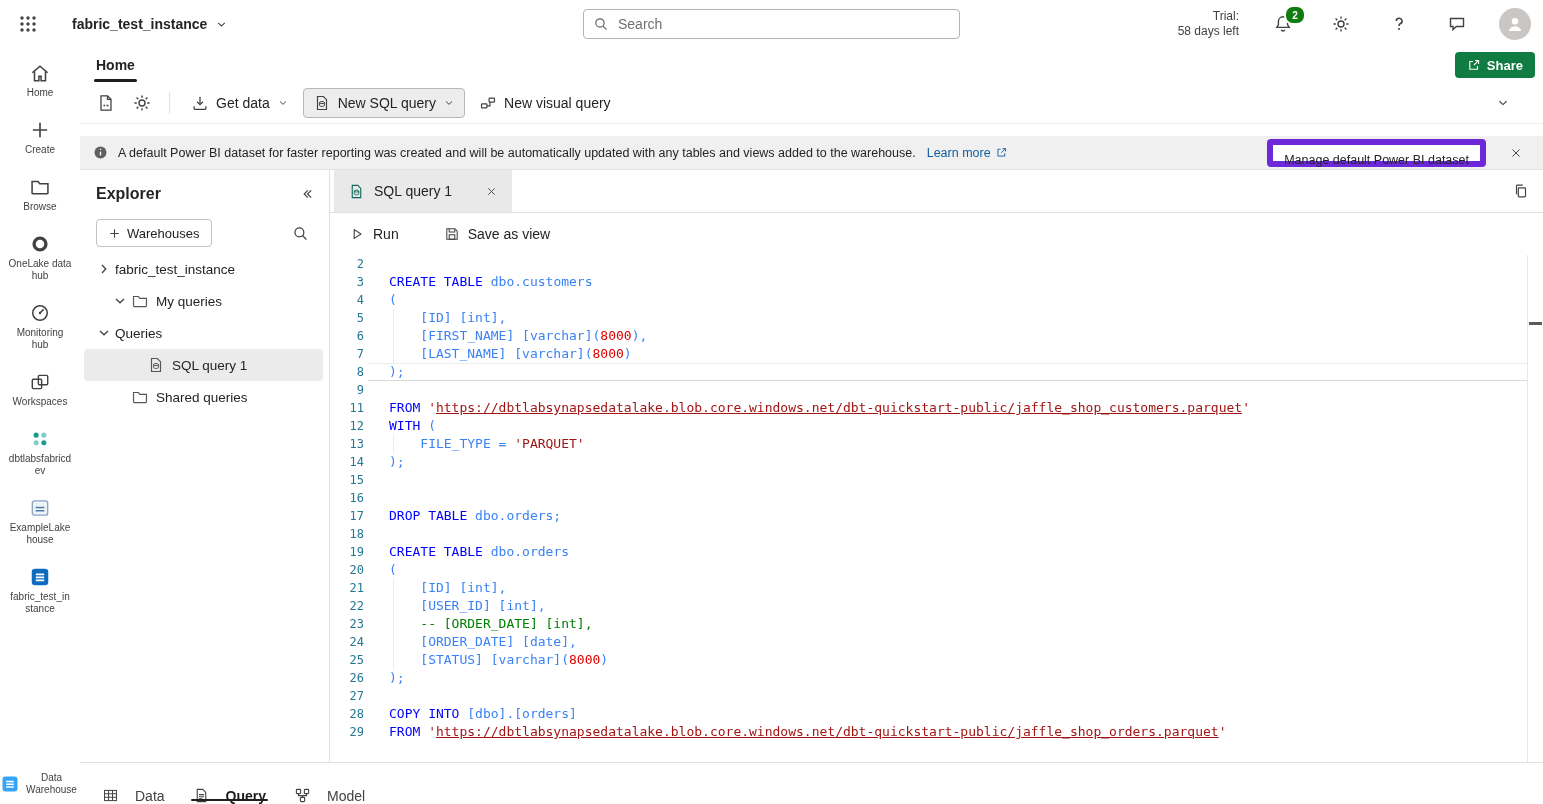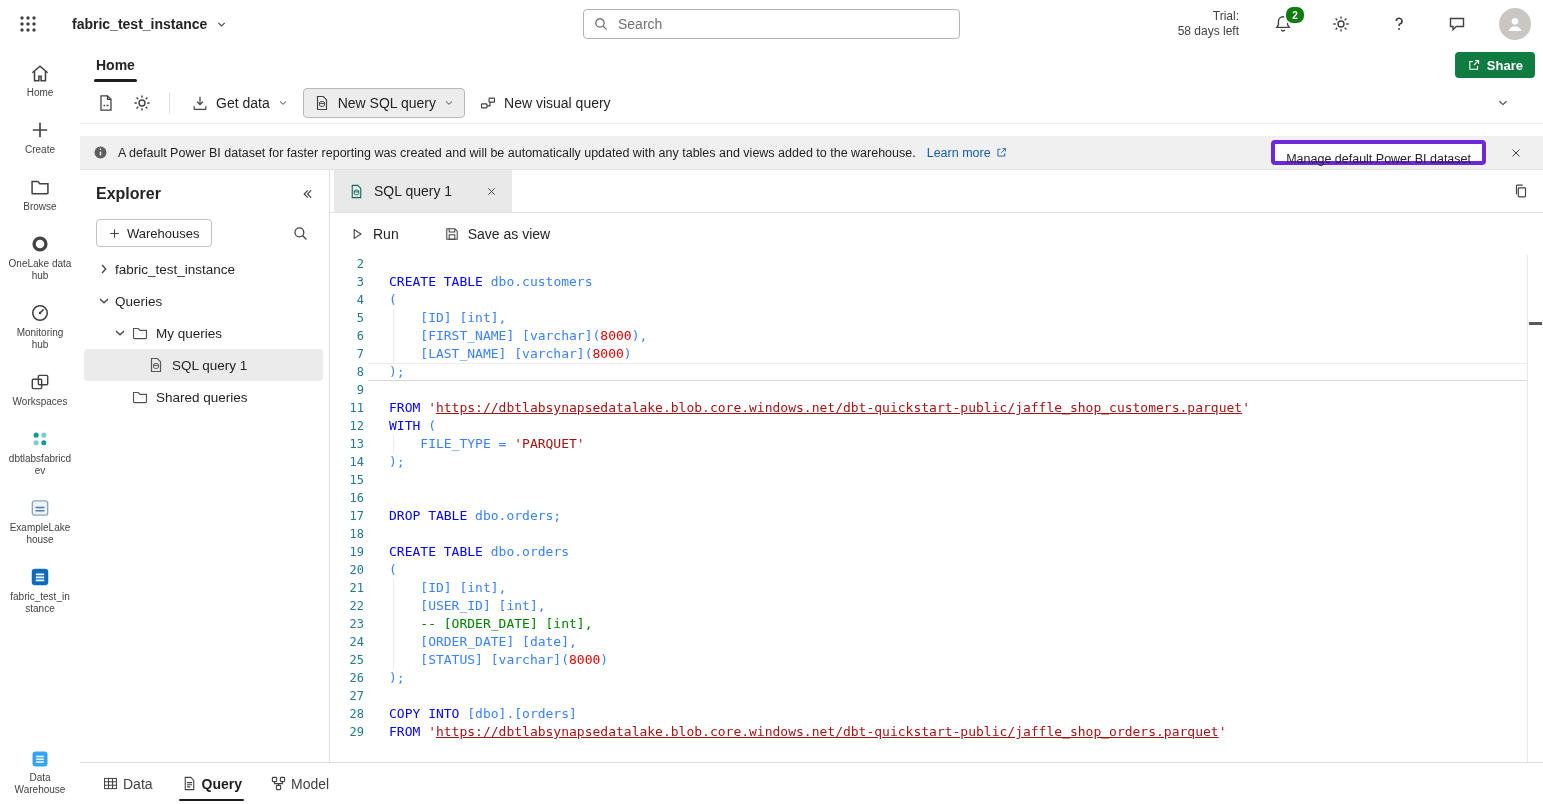--- a/index.html
+++ b/index.html
@@ -39,30 +39,30 @@
   .cmd.selected{background:#ededed;border-color:#b8b8b8;}
   .vsep{width:1px;height:22px;background:#e1e1e1;margin:0 7px;flex:none;}
   .chev-end{margin-left:auto;margin-right:14px;}
   .chev-end .icon{width:14px;height:14px;}
 
   
   .banner{position:absolute;left:80px;right:0;top:136px;height:34px;background:#f0f0f0;border-bottom:1px solid #e2e2e2;display:flex;align-items:center;gap:9px;padding:0 12px;box-sizing:border-box;font-size:12.5px;}
   .banner .icon.info{width:17px;height:17px;}
   .learn-more{color:#115ea3;display:inline-flex;align-items:center;gap:4px;margin-left:2px;}
   .learn-more .icon{width:13px;height:13px;color:#115ea3;}
-  .manage-btn{margin-left:auto;background:#fff;border:4px solid #6d28d9;border-radius:4px;height:25px;padding:8px 11px;font-size:12.5px;white-space:nowrap;}
+  .manage-btn{margin-left:auto;background:#fff;border:6px solid #6d28d9;border-radius:4px;height:25px;padding:8px 11px;font-size:12.5px;white-space:nowrap;}
   .banner-close{width:26px;height:26px;display:flex;align-items:center;justify-content:center;margin:0 2px 0 8px;}
   .banner-close .icon{width:14px;height:14px;}
 
   
   .rail{position:absolute;left:0;top:48px;width:80px;bottom:0;display:flex;flex-direction:column;align-items:center;padding-top:14px;gap:20px;box-sizing:border-box;background:#fff;}
   .rail-item{display:flex;flex-direction:column;align-items:center;gap:3px;width:70px;}
   .rail-item .ric{width:22px;height:22px;}
   .rail-label{font-size:10px;line-height:12px;color:#424242;text-align:center;max-width:64px;overflow-wrap:anywhere;}
-  .rail-bottom{position:absolute;bottom:8px;left:0;width:80px;display:flex;flex-direction:column;align-items:center;gap:3px;}
+  .rail-bottom{position:absolute;bottom:8px;left:0;width:80px;display:flex;flex-direction:row;align-items:center;gap:3px;}
 
   
   .explorer{position:absolute;left:80px;top:170px;width:250px;bottom:42px;background:#fff;border-right:1px solid #e0e0e0;box-sizing:border-box;}
   .exp-head{position:absolute;top:12px;left:16px;right:10px;display:flex;align-items:center;justify-content:space-between;}
   .exp-title{font-size:16px;font-weight:700;}
   .exp-head .icon{width:16px;height:16px;}
   .exp-tools{position:absolute;top:48px;left:16px;right:16px;height:30px;display:flex;align-items:center;justify-content:space-between;}
   .wh-btn{display:flex;align-items:center;gap:6px;border:1px solid #c4c1bf;border-radius:4px;height:28px;padding:4px 11px;font-size:13px;background:#fff;}
   .wh-btn .icon{width:13px;height:13px;}
   .exp-search .icon{width:17px;height:17px;}
@@ -97,21 +97,21 @@
   .tok-t{color:#3b82f6;}
   .tok-s{color:#a31515;}
   .tok-num{color:#e00000;}
   .tok-c{color:#008000;}
   .tok-l{color:#a31515;text-decoration:underline;}
   .scroll-gutter{position:absolute;top:0;bottom:0;right:0;width:15px;border-left:1px solid #e8e8e8;background:#fff;}
   .overview-mark{position:absolute;right:1px;width:13px;height:3px;top:67px;background:#5a5a5a;}
 
   
   .bottombar{position:absolute;left:80px;right:0;bottom:0;height:42px;border-top:1px solid #e0e0e0;display:flex;align-items:center;padding:0 8px;box-sizing:border-box;background:#fff;}
-  .bb-item{position:relative;height:100%;display:flex;align-items:center;gap:4px;padding:0 14px;font-size:14px;color:#424242;}
+  .bb-item{position:relative;height:100%;display:flex;align-items:flex-end;gap:16px;padding:0 14px;font-size:14px;color:#424242;}
   .bb-item .icon{width:17px;height:17px;}
   .bb-item.active{font-weight:700;color:#1b1b1b;}
   .bb-item.active::after{content:"";position:absolute;left:12px;right:12px;bottom:3px;height:2px;background:#1f1f1f;border-radius:1px;}
 </style>
 </head>
 <body>
 
 <div id="app">
 
   <header class="topbar">
@@ -445,40 +445,40 @@
     </div>
     <div class="tree" id="tree">
         <div class="tree-row" style="padding-left: 12px;">
           <span class="icon chev">
             <svg viewBox="0 0 20 20">
               <path d="M7.5 5 12.2 10 7.5 15" fill="none" stroke="currentColor" stroke-width="1.6"></path>
             </svg>
           </span>
           <span class="tree-label">fabric_test_instance</span>
         </div>
+        <div class="tree-row" style="padding-left: 28px;">
+          <span class="icon chev">
+            <svg viewBox="0 0 20 20">
+              <path d="M5 7.5 10 12.2 15 7.5" fill="none" stroke="currentColor" stroke-width="1.6"></path>
+            </svg>
+          </span>
+          <span class="icon tic">
+            <svg viewBox="0 0 20 20">
+              <path d="M2.8 5h5.4l1.6 2h7.4v8.4a.8.8 0 0 1-.8.8H3.6a.8.8 0 0 1-.8-.8z" fill="none" stroke="currentColor" stroke-width="1.3"></path>
+            </svg>
+          </span>
+          <span class="tree-label">My queries</span>
+        </div>
         <div class="tree-row" style="padding-left: 12px;">
           <span class="icon chev">
             <svg viewBox="0 0 20 20">
               <path d="M5 7.5 10 12.2 15 7.5" fill="none" stroke="currentColor" stroke-width="1.6"></path>
             </svg>
           </span>
           <span class="tree-label">Queries</span>
-        </div>
-        <div class="tree-row" style="padding-left: 28px;">
-          <span class="icon chev">
-            <svg viewBox="0 0 20 20">
-              <path d="M5 7.5 10 12.2 15 7.5" fill="none" stroke="currentColor" stroke-width="1.6"></path>
-            </svg>
-          </span>
-          <span class="icon tic">
-            <svg viewBox="0 0 20 20">
-              <path d="M2.8 5h5.4l1.6 2h7.4v8.4a.8.8 0 0 1-.8.8H3.6a.8.8 0 0 1-.8-.8z" fill="none" stroke="currentColor" stroke-width="1.3"></path>
-            </svg>
-          </span>
-          <span class="tree-label">My queries</span>
         </div>
         <div class="tree-row selected" style="padding-left: 44px;">
           <span class="icon chev"></span>
           <span class="icon tic">
             <svg viewBox="0 0 20 20">
               <path d="M5 2.8h6.5L15 6.3v10.9H5z" fill="none" stroke="currentColor" stroke-width="1.3"></path>
               <ellipse cx="10" cy="9.5" rx="2.7" ry="1.1" fill="none" stroke="currentColor" stroke-width="1.1"></ellipse>
               <path d="M7.3 9.5v3.2c0 .6 1.2 1.1 2.7 1.1s2.7-.5 2.7-1.1V9.5" fill="none" stroke="currentColor" stroke-width="1.1"></path>
             </svg>
           </span>

